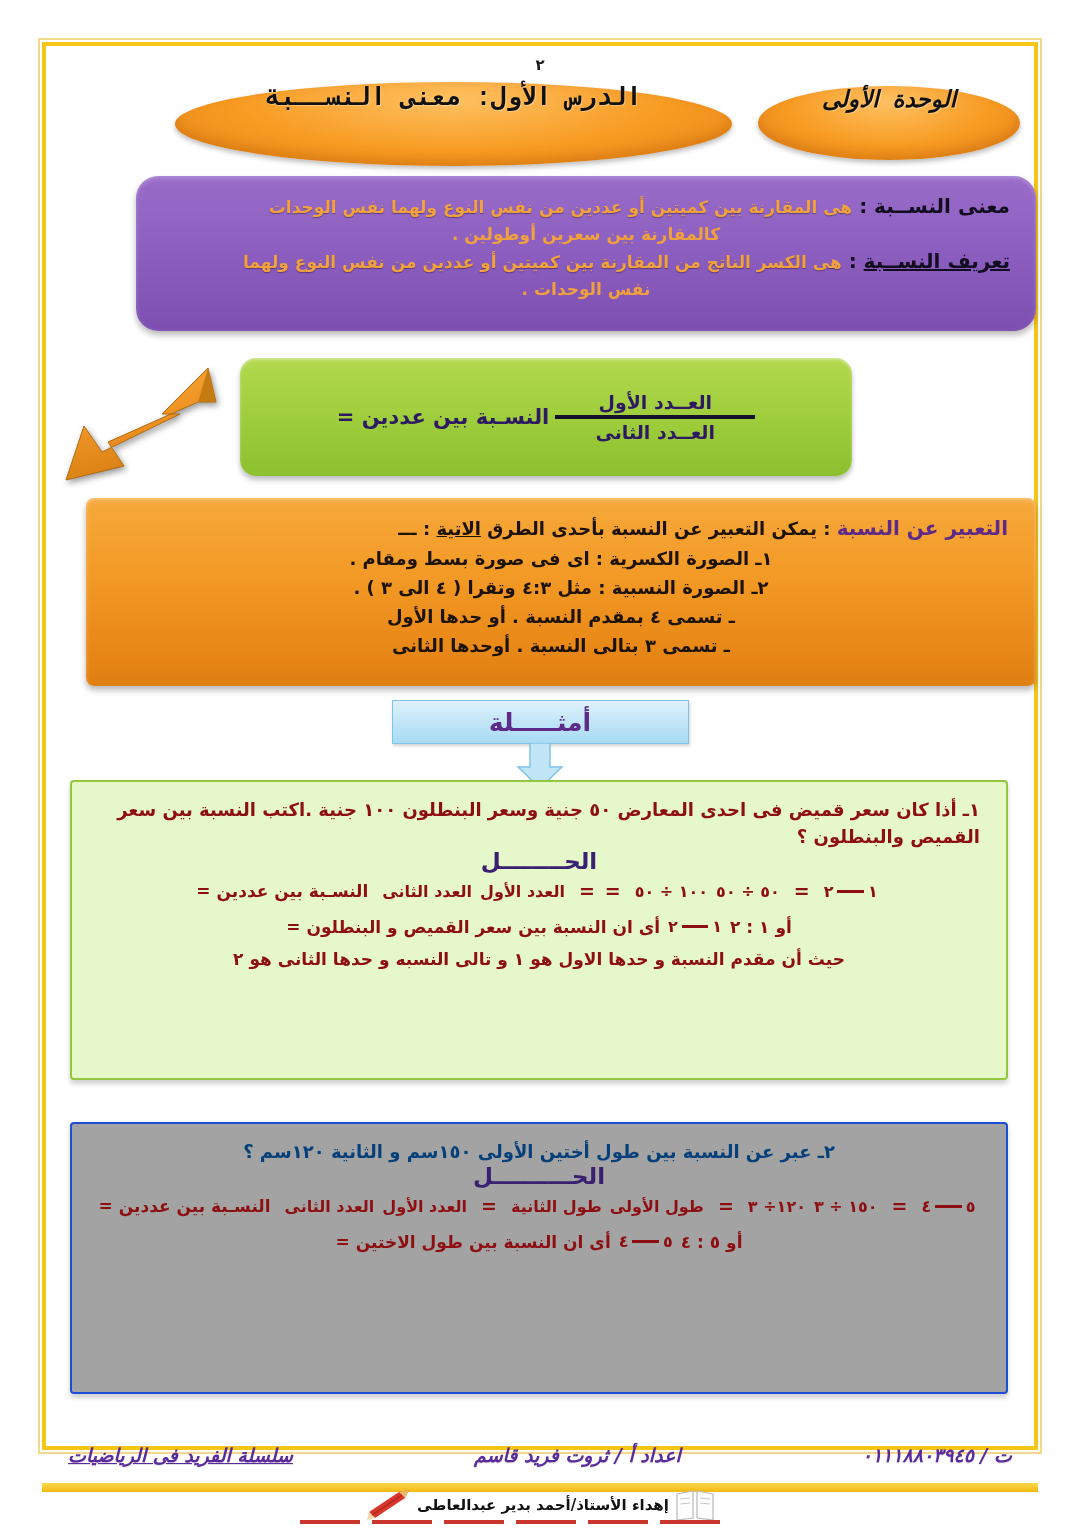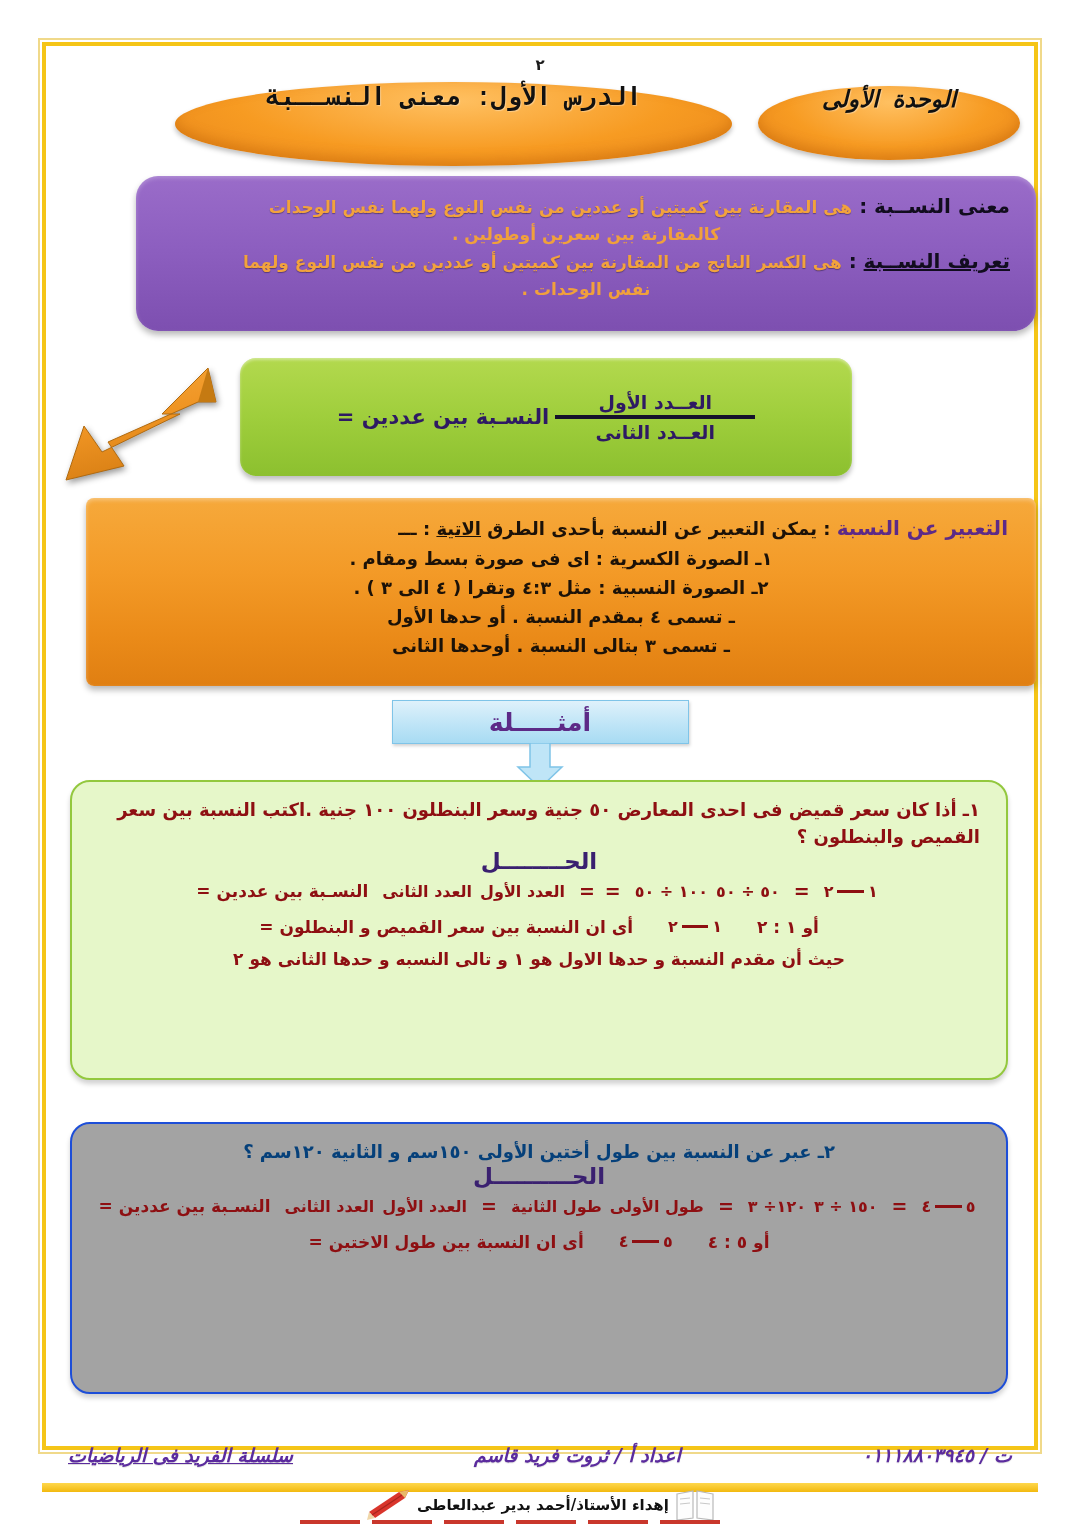--- a/index.html
+++ b/index.html
@@ -222,21 +222,21 @@
     color: #5d2a87;
   }
 
   .banner-arrow { margin-top: -1px; }
 
   
   .ex-box {
     position: absolute;
     right: 72px;
     width: 938px;
-    border-radius: 20px;
+    border-radius: 4px;
     padding: 14px 26px 16px 26px;
   }
 
   .ex1 {
     top: 780px;
     height: 300px;
     background: #e6f7c9;
     border: 2px solid #93c83e;
     box-shadow: 0 4px 5px rgba(0,0,0,0.18);
   }
@@ -322,21 +322,21 @@
   .w-lg { min-width: 168px; }
   .w-md { min-width: 136px; }
   .w-sm { min-width: 108px; }
   .w-xs { min-width: 62px; }
 
   .concl-row {
     display: flex;
     flex-direction: row-reverse;
     align-items: center;
     justify-content: center;
-    gap: 31px;
+    gap: 4px;
     margin-top: 14px;
   }
 
   .concl-text {
     font-size: 17px;
     font-weight: bold;
     color: #8e0f12;
     white-space: nowrap;
   }
 

